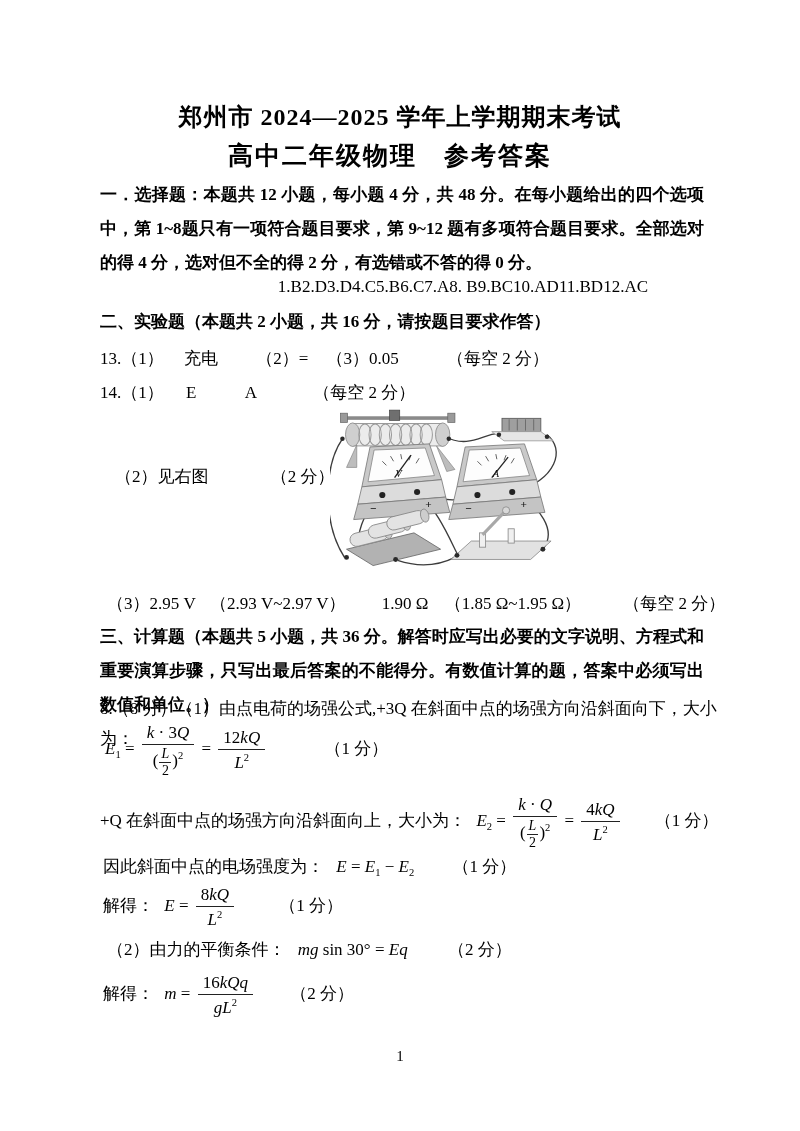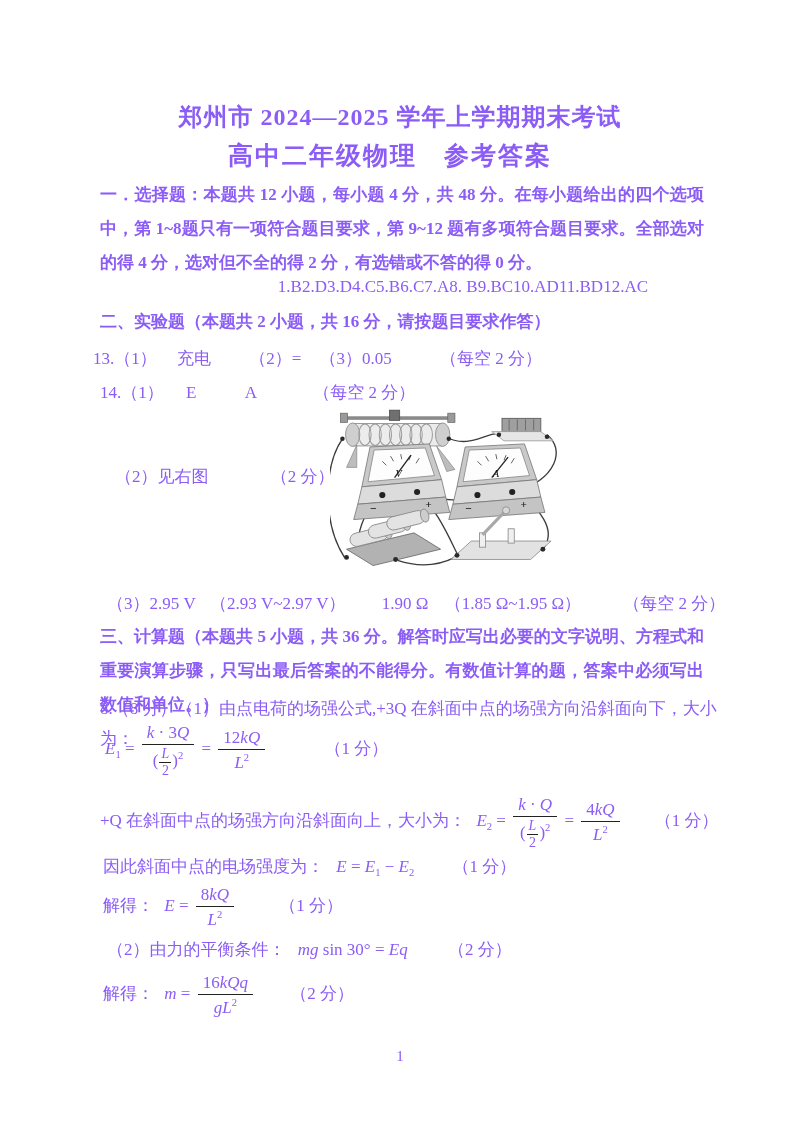--- a/index.html
+++ b/index.html
@@ -1,17 +1,17 @@
 <!DOCTYPE html>
 <html><head>
 <meta charset="utf-8">
 <style>
   html,body{margin:0;padding:0;background:#ffffff;}
   .page{position:relative;width:800px;height:1131px;background:#fff;overflow:hidden;
-        font-family:"Liberation Serif","DejaVu Serif",serif;color:#8b5cf6;text-decoration:underline;}
+        font-family:"Liberation Serif","DejaVu Serif",serif;color:#000000;text-decoration:underline;}
   .abs{position:absolute;}
   .title{width:800px;text-align:center;font-size:24px;font-weight:bold;letter-spacing:1px;}
   .subtitle{width:780px;text-align:center;font-size:25px;font-weight:bold;
             font-family:"Liberation Sans","DejaVu Sans",sans-serif;letter-spacing:2px;}
   .para{font-size:17px;font-weight:bold;line-height:34px;text-align:justify;}
   .line{font-size:17px;line-height:30px;white-space:nowrap;}
   .answers{display:flex;justify-content:space-between;width:548px;font-size:17px;}
   .seg{display:inline-block;}
   .formula{font-size:17px;}
   .it{font-style:italic;}
@@ -46,21 +46,21 @@
     <span>7.A</span>
     <span>8. B</span>
     <span>9.BC</span>
     <span>10.AD</span>
     <span>11.BD</span>
     <span>12.AC</span>
   </div>
 
   <div class="abs para" style="left:100px;top:305px;width:604px;">二、实验题（本题共 2 小题，共 16 分，请按题目要求作答）</div>
 
-  <div class="abs line" style="left:93px;top:344px;text-align:right;">
+  <div class="abs line" style="left:100px;top:344px;text-align:right;">
     <span class="seg" style="margin-right:16px;">13.（1）</span>
     <span class="seg" style="margin-right:34px;">充电</span>
     <span class="seg" style="margin-right:14px;">（2）=</span>
     <span class="seg" style="margin-right:44px;">（3）0.05</span>
     <span class="seg">（每空 2 分）</span>
   </div>
 
   <div class="abs line" style="left:100px;top:378px;">
     <span class="seg" style="margin-right:18px;">14.（1）</span>
     <span class="seg" style="margin-right:44px;">E</span>

